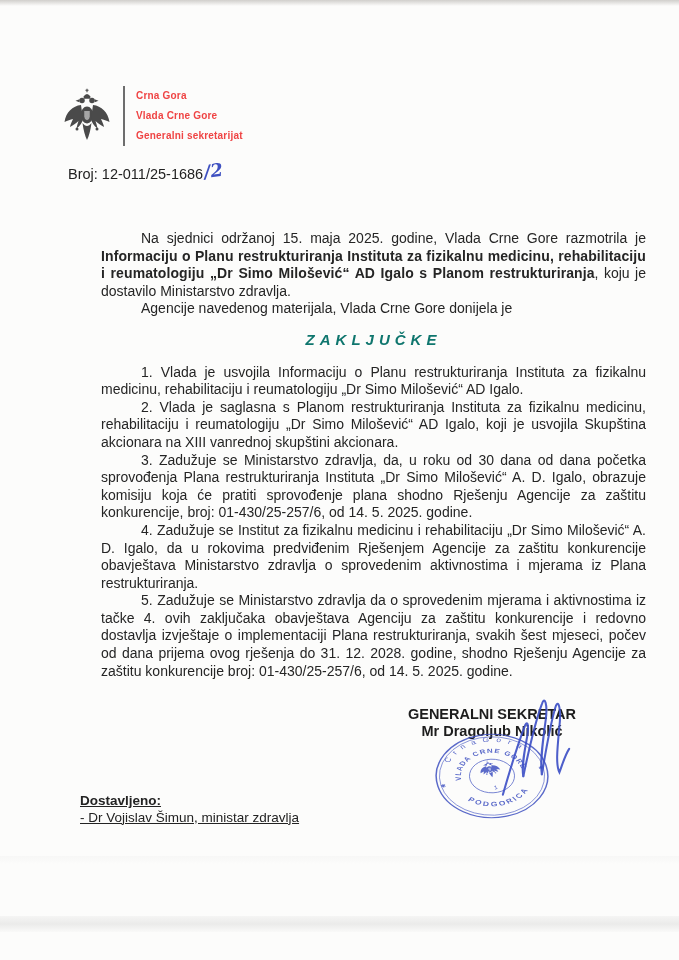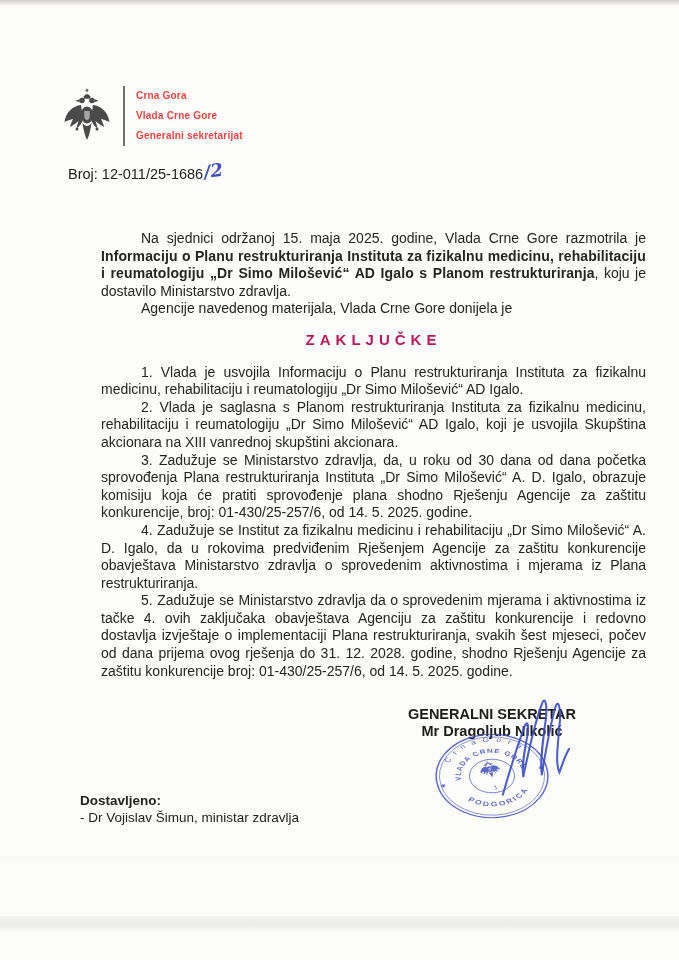--- a/index.html
+++ b/index.html
@@ -24,29 +24,29 @@
     display:flex;justify-content:space-between;font-size:14.5px;color:#222;}
   .hand{font-family:"DejaVu Serif",serif;font-style:italic;font-weight:bold;
     color:#3f51c1;display:inline-block;transform:rotate(-8deg) translateY(-2px);
     font-size:18px;margin-left:1px;}
 
   .body-text{position:absolute;top:230px;left:67px;width:545px;
     font-size:14px;line-height:17.6px;text-align:justify;color:#252525;margin-left:34px;}
   .body-text p{margin:0;text-indent:40px;}
   .body-text b{letter-spacing:.1px;}
   .heading{font-weight:bold;font-size:15px;letter-spacing:5px;
-    text-align:center;margin:13px 0 15px 0;color:#be185d;}
+    text-align:center;margin:13px 0 15px 0;color:#0f766e;font-style:italic;}
 
   .sig-block{position:absolute;top:706px;left:400px;width:184px;text-align:center;
     font-weight:bold;font-size:14.5px;line-height:17px;color:#1d1d1d;}
 
   .stamp{position:absolute;left:433px;top:732px;opacity:.85;}
   .sig-ink{position:absolute;left:497px;top:692px;}
 
-  .distribution{position:absolute;top:793px;left:80px;font-size:13.5px;line-height:16.5px;color:#232323;}
+  .distribution{position:absolute;top:793px;left:80px;font-size:13.5px;line-height:16.5px;color:#232323;text-decoration:underline;}
   .dist-label{font-weight:bold;}
 </style>
 </head>
 <body>
 
 <svg width="0" height="0" style="position:absolute" aria-hidden="true">
   <defs>
     <g id="eagle-shape">
       <path d="M48.9,0.5 h2.2 v2.2 h2 v2 h-2 v2.6 h-2.2 v-2.6 h-2 v-2 h2 z"></path>
       <path d="M43,16 q7,-10 14,0 l-0.8,4.5 h-12.4 z"></path>

